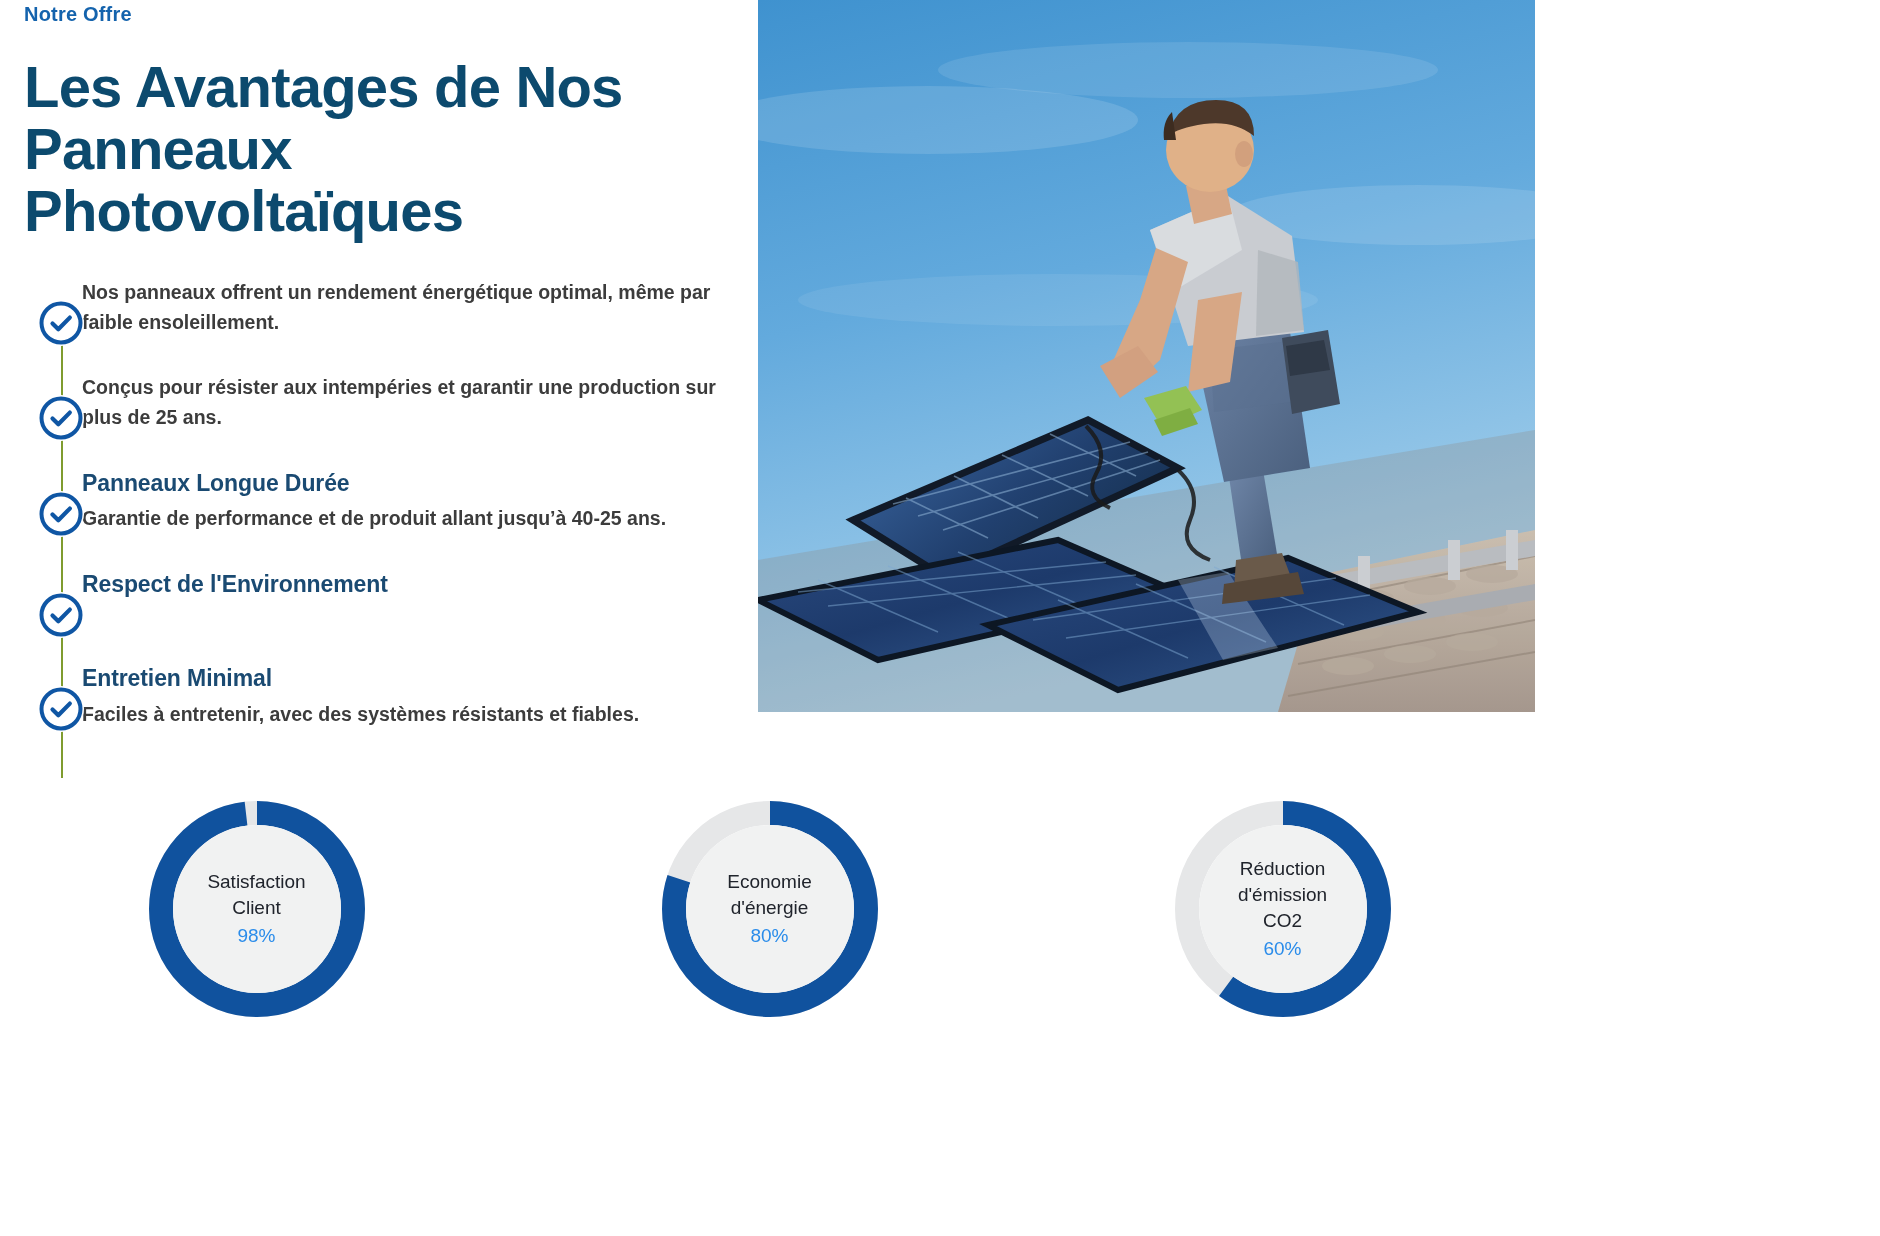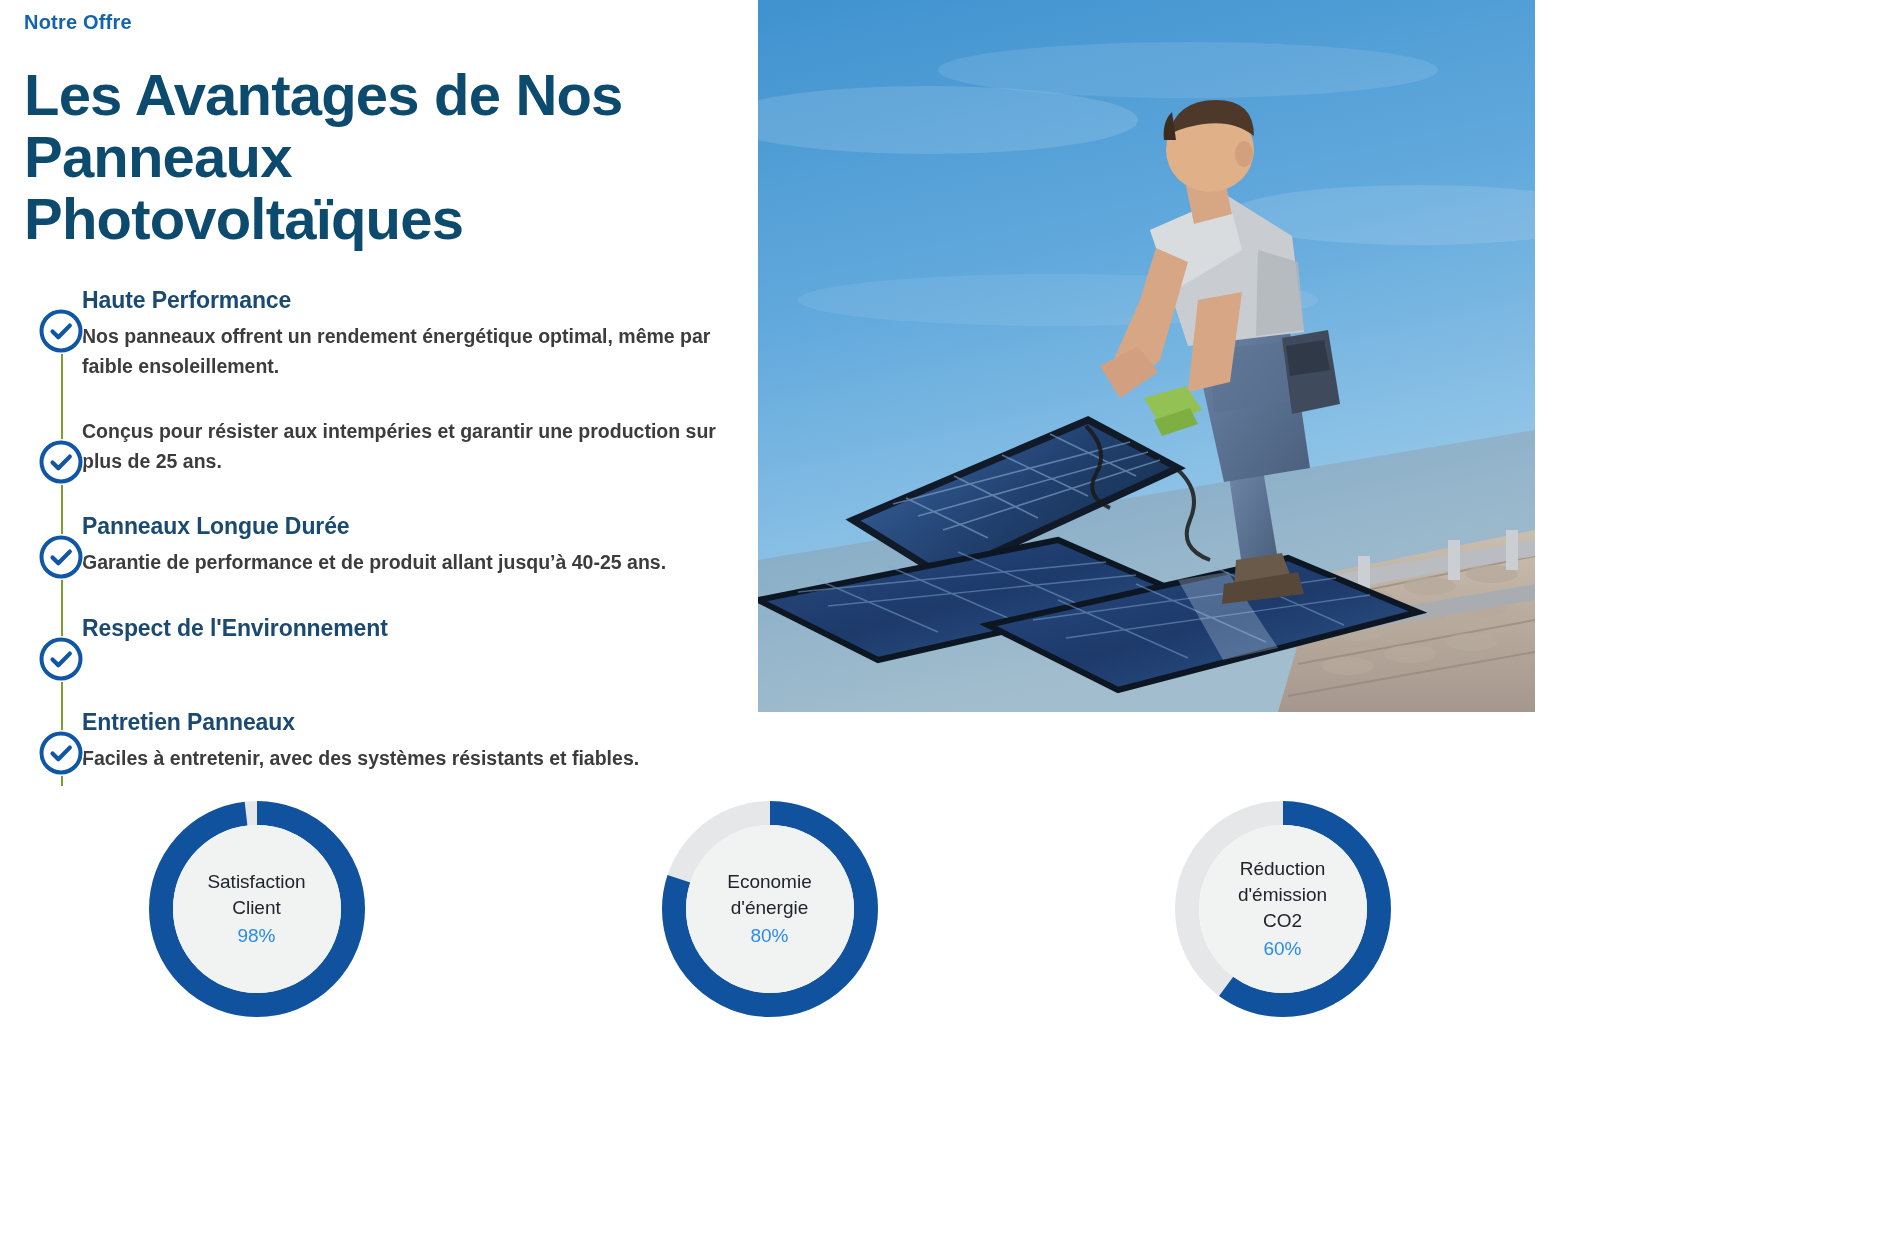--- a/index.html
+++ b/index.html
@@ -19,21 +19,21 @@
     background: #ffffff;
   }
 
   
   .left-col {
     position: absolute;
     left: 0px;
     top: 0px;
     width: 760px;
     height: 960px;
-    padding: 10px 24px 0 24px;
+    padding: 2px 24px 0 24px;
   }
 
   .eyebrow {
     font-size: 20px;
     font-weight: 700;
     color: #1463ad;
     letter-spacing: 0.2px;
     margin: 0 0 30px 0;
     line-height: 1.2;
   }
@@ -185,21 +185,20 @@
       <div class="connector-line"></div>
 
       <li class="feature-item">
         <span class="check-icon">
           <svg width="46" height="46" viewBox="0 0 46 46">
             <circle cx="23" cy="23" r="19.5" fill="#ffffff" stroke="#0f56a4" stroke-width="4"></circle>
             <path d="M14.5 23.5 L20.3 29.3 L31.8 17.6" fill="none" stroke="#0f56a4" stroke-width="4.2" stroke-linecap="round" stroke-linejoin="round"></path>
           </svg>
         </span>
         <div class="feature-text">
-          <h3 class="feature-title">Haute Performance</h3>
           <p class="feature-desc">Nos panneaux offrent un rendement énergétique optimal, même par faible ensoleillement.</p>
         </div>
       </li>
 
       <li class="feature-item">
         <span class="check-icon">
           <svg width="46" height="46" viewBox="0 0 46 46">
             <circle cx="23" cy="23" r="19.5" fill="#ffffff" stroke="#0f56a4" stroke-width="4"></circle>
             <path d="M14.5 23.5 L20.3 29.3 L31.8 17.6" fill="none" stroke="#0f56a4" stroke-width="4.2" stroke-linecap="round" stroke-linejoin="round"></path>
           </svg>
@@ -235,21 +234,21 @@
       </li>
 
       <li class="feature-item">
         <span class="check-icon">
           <svg width="46" height="46" viewBox="0 0 46 46">
             <circle cx="23" cy="23" r="19.5" fill="#ffffff" stroke="#0f56a4" stroke-width="4"></circle>
             <path d="M14.5 23.5 L20.3 29.3 L31.8 17.6" fill="none" stroke="#0f56a4" stroke-width="4.2" stroke-linecap="round" stroke-linejoin="round"></path>
           </svg>
         </span>
         <div class="feature-text">
-          <h3 class="feature-title">Entretien Panneaux</h3>
+          <h3 class="feature-title">Entretien Minimal</h3>
           <p class="feature-desc">Faciles à entretenir, avec des systèmes résistants et fiables.</p>
         </div>
       </li>
 
     </ul>
   </div>
 
   <div class="hero-image">
     <svg class="hero-svg" viewBox="0 0 777 712" preserveAspectRatio="xMidYMid slice">
       <defs>

